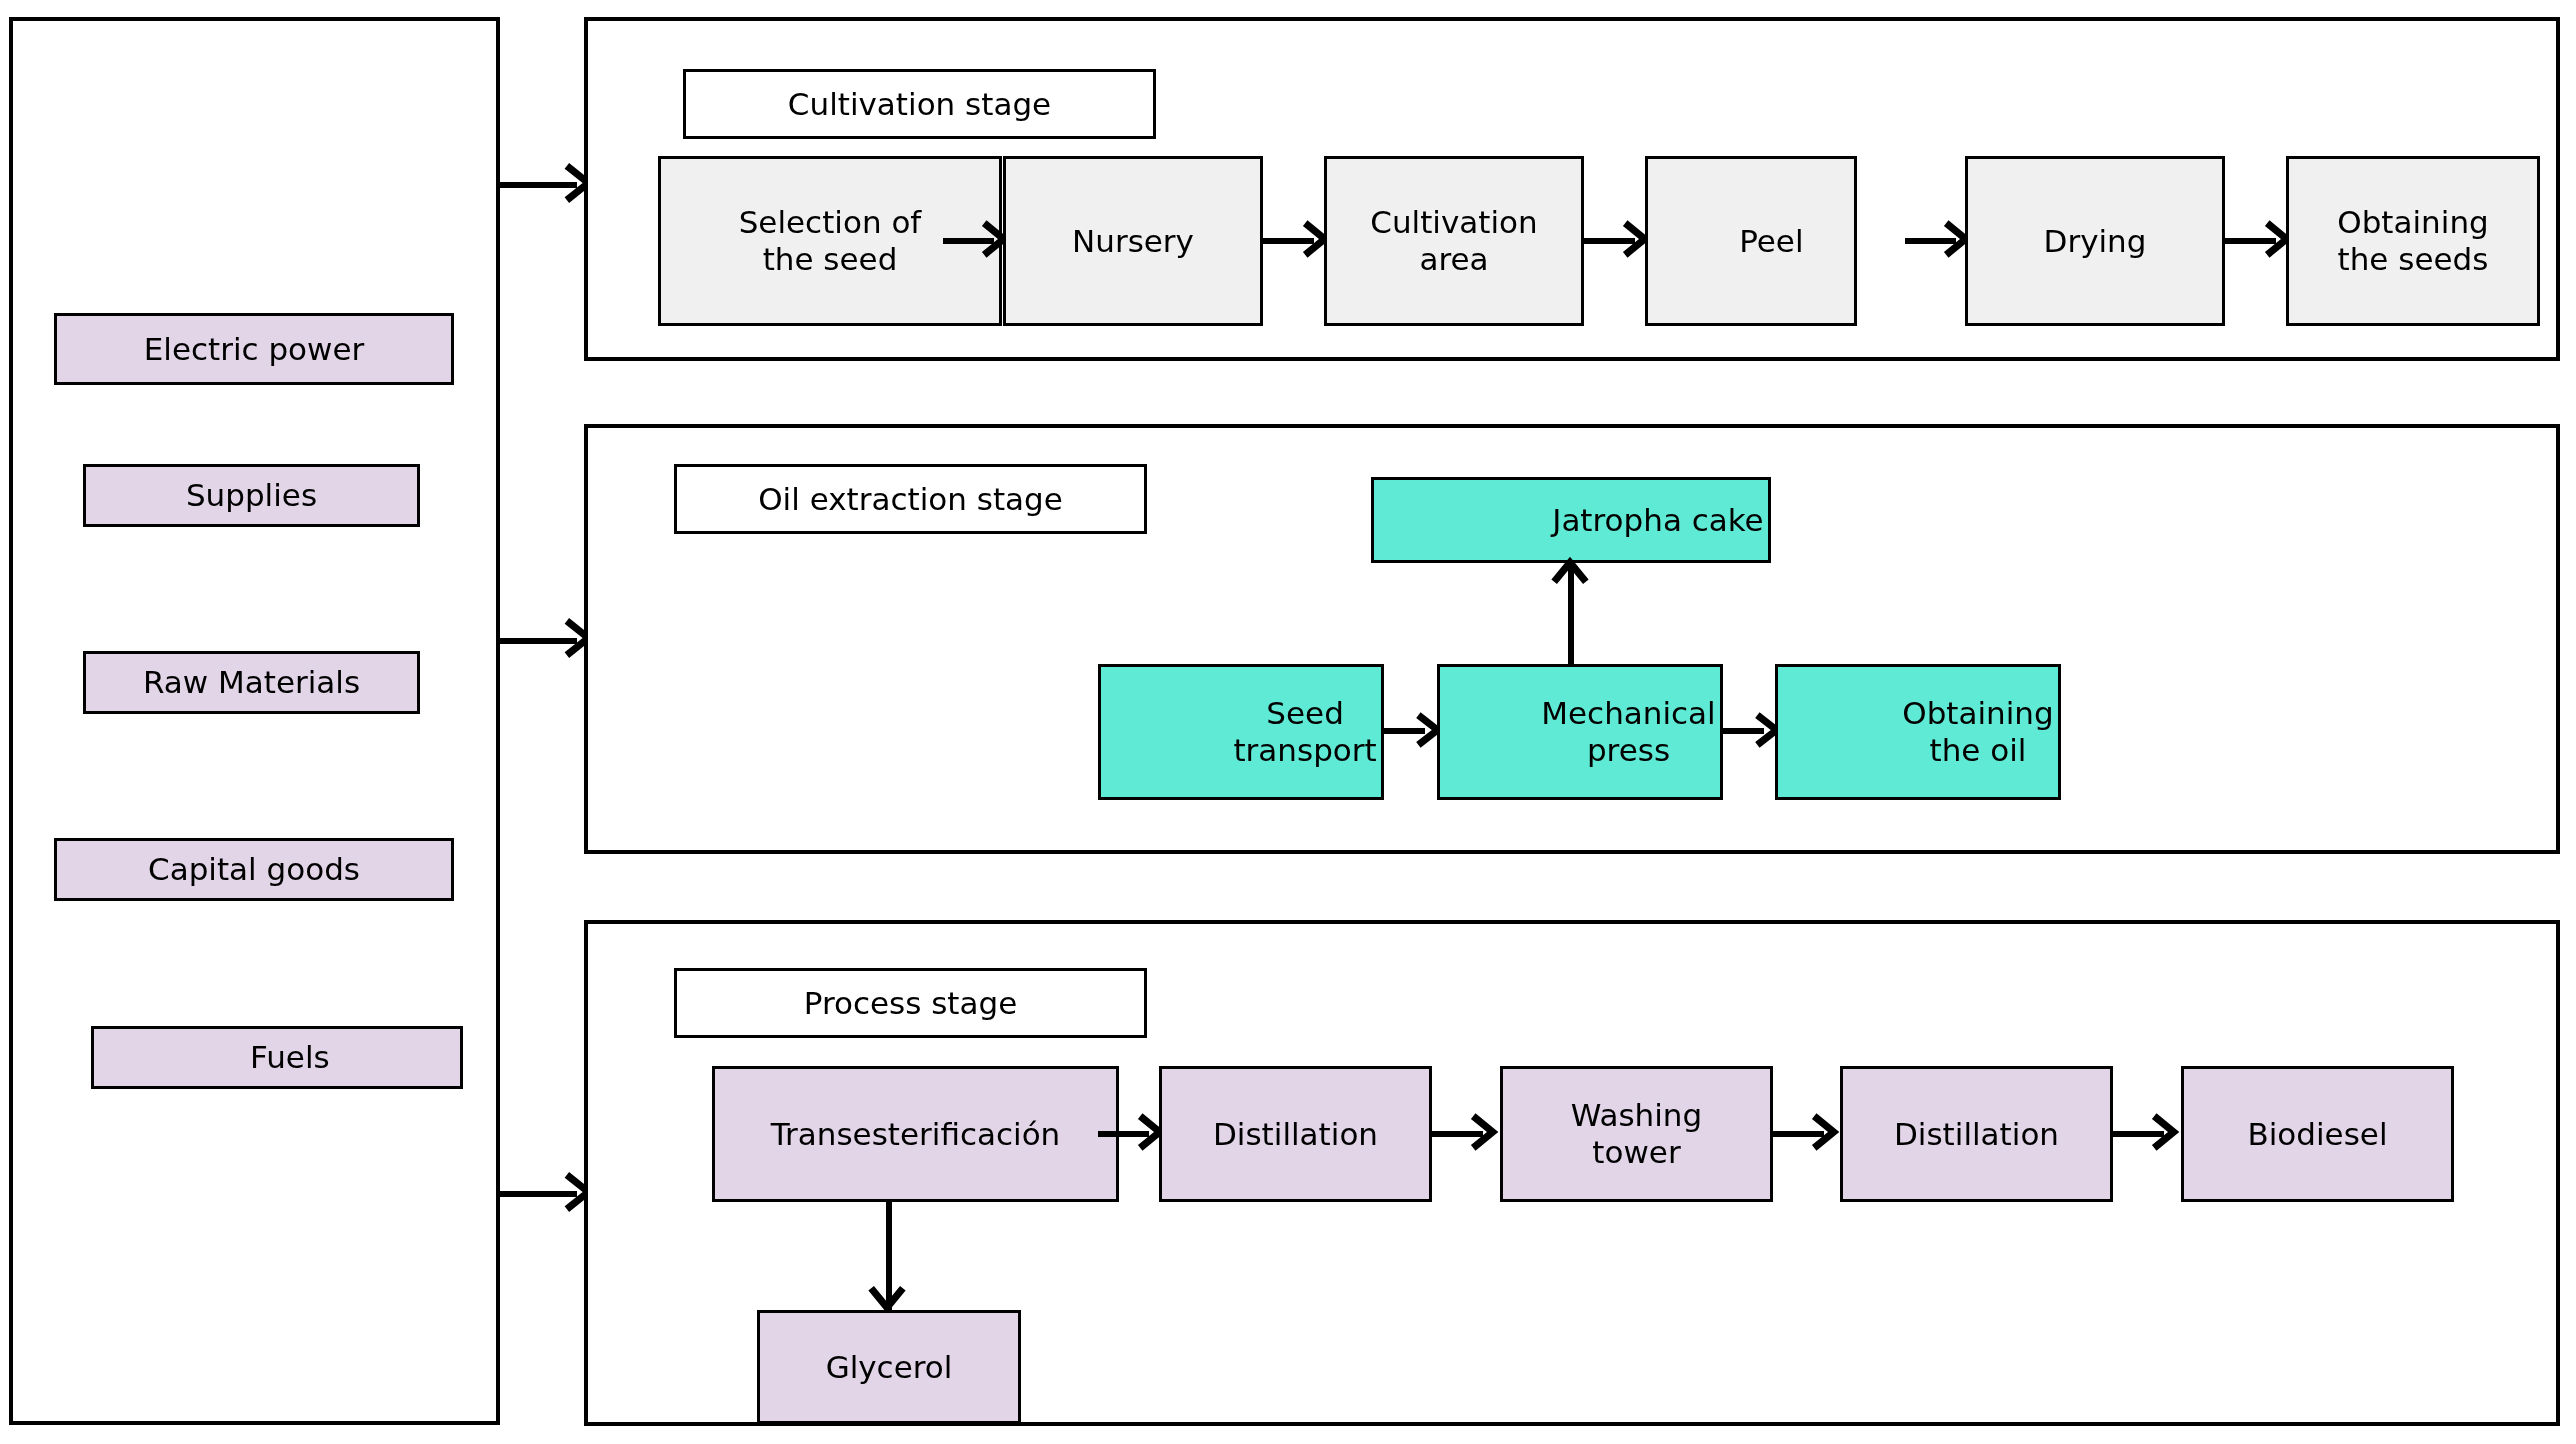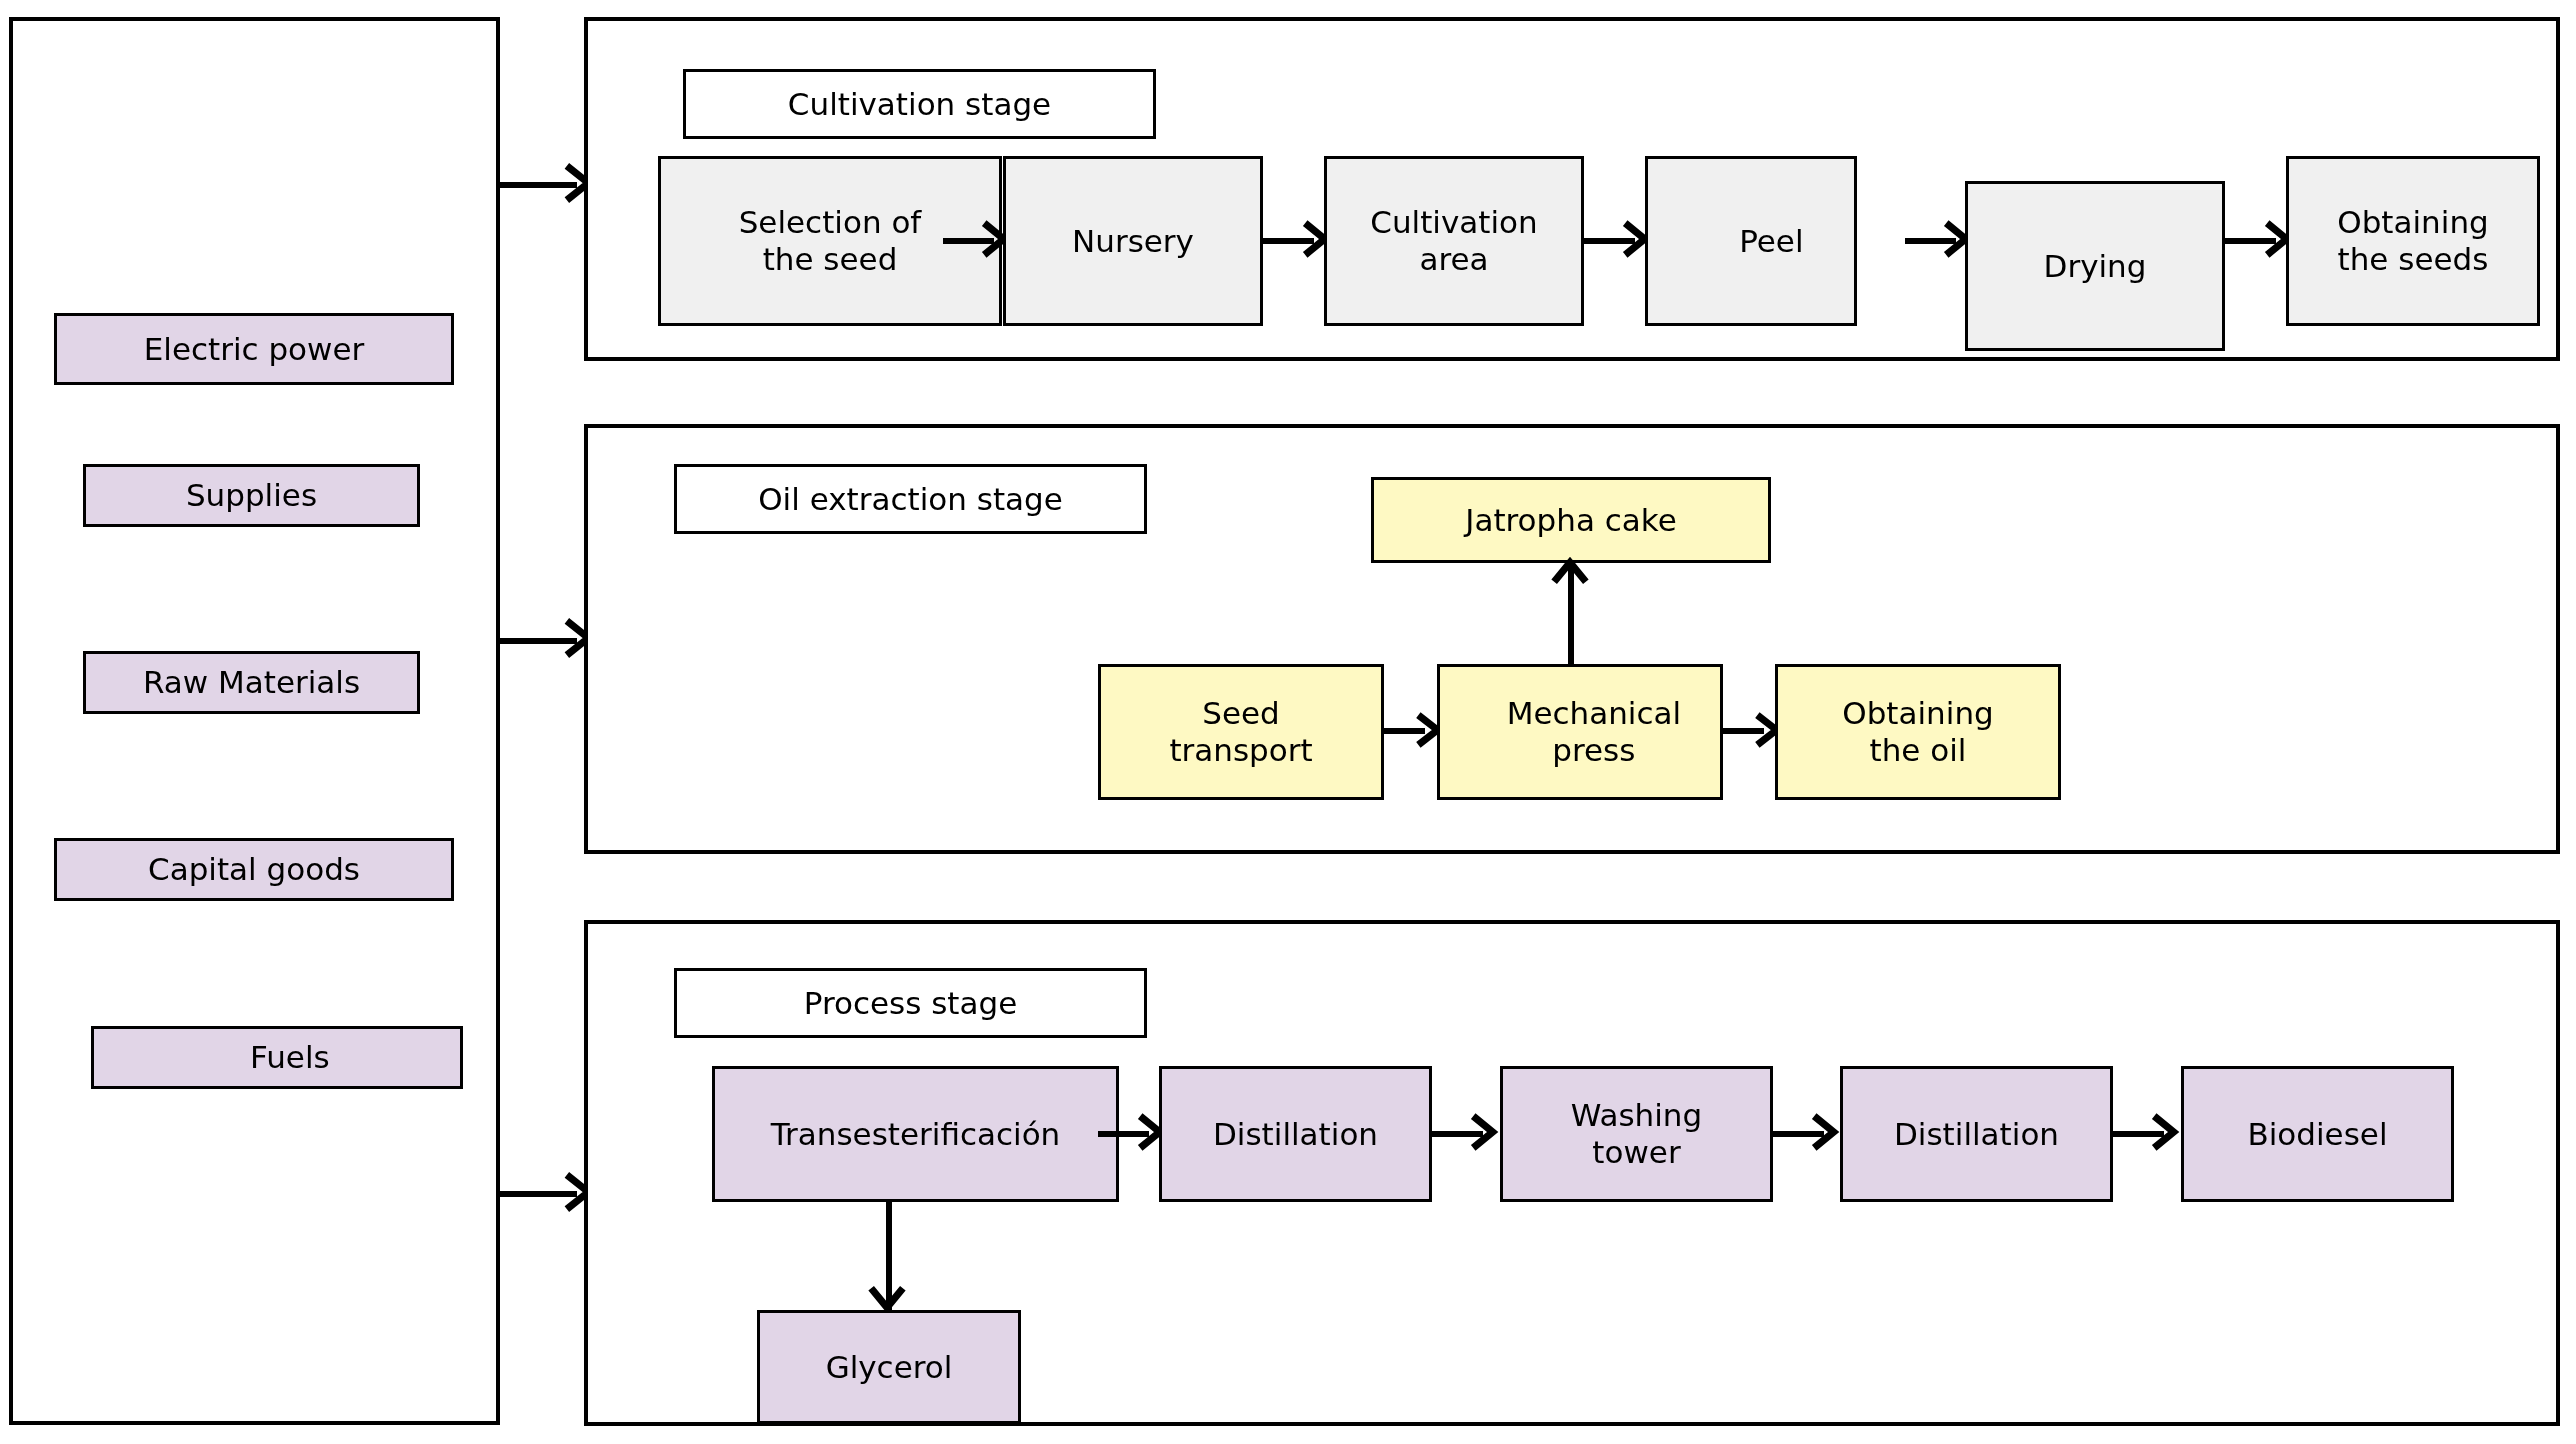--- a/index.html
+++ b/index.html
@@ -35,21 +35,21 @@
     align-items: center;
     justify-content: center;
     text-align: center;
     color: #000000;
     font-size: 31px;
     line-height: 1.18;
     padding: 2.9px 4.3px;
     white-space: pre-line;
   }
   .node.lavender { background: #e1d5e7; }
-  .node.green    { background: #fef9c3; }
+  .node.green    { background: #5eead4; justify-content: flex-end; }
   .node.gray     { background: #f0f0f0; }
 
   .stage-label {
     position: absolute;
     box-sizing: border-box;
     border: 3.6px solid #000000;
     background: #ffffff;
     display: flex;
     align-items: center;
     justify-content: center;
@@ -163,21 +163,21 @@
   <div class="node gray" style="left:1645px; top:156px; width:212px; height:170px;padding-left:45px;">
     <span>Peel</span>
   </div>
   <div class="arrow-h" style="left:1905px; top:238px; width:51px;"></div>
   <div class="head" style="left:1944px; top:221px;">
     <svg width="26" height="36" viewBox="0 0 36 50">
       <polyline points="3,3 30,25 3,47" fill="none" stroke="#000" stroke-width="10"></polyline>
     </svg>
   </div>
 
-  <div class="node gray" style="left:1965px; top:156px; width:260px; height:170px;margin-top:25px;">
+  <div class="node gray" style="left:1965px; top:156px; width:260px; height:170px;">
     <span>Drying</span>
   </div>
   <div class="arrow-h" style="left:2225px; top:238px; width:51px;"></div>
   <div class="head" style="left:2265px; top:221px;">
     <svg width="26" height="36" viewBox="0 0 36 50">
       <polyline points="3,3 30,25 3,47" fill="none" stroke="#000" stroke-width="10"></polyline>
     </svg>
   </div>
 
   <div class="node gray" style="left:2286px; top:156px; width:254px; height:170px;">

